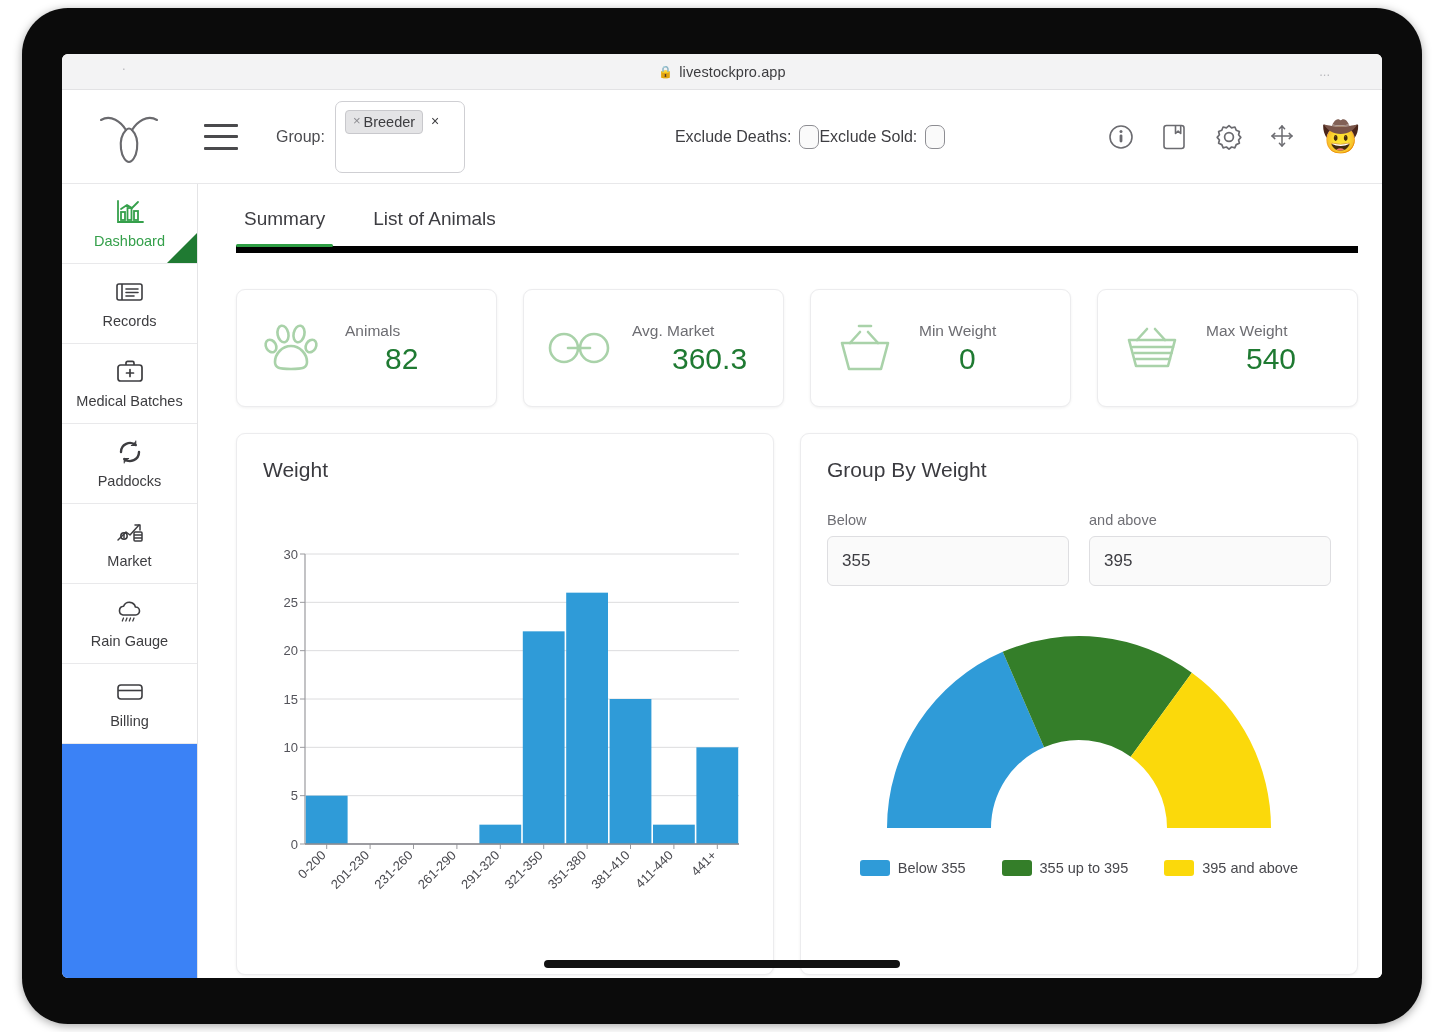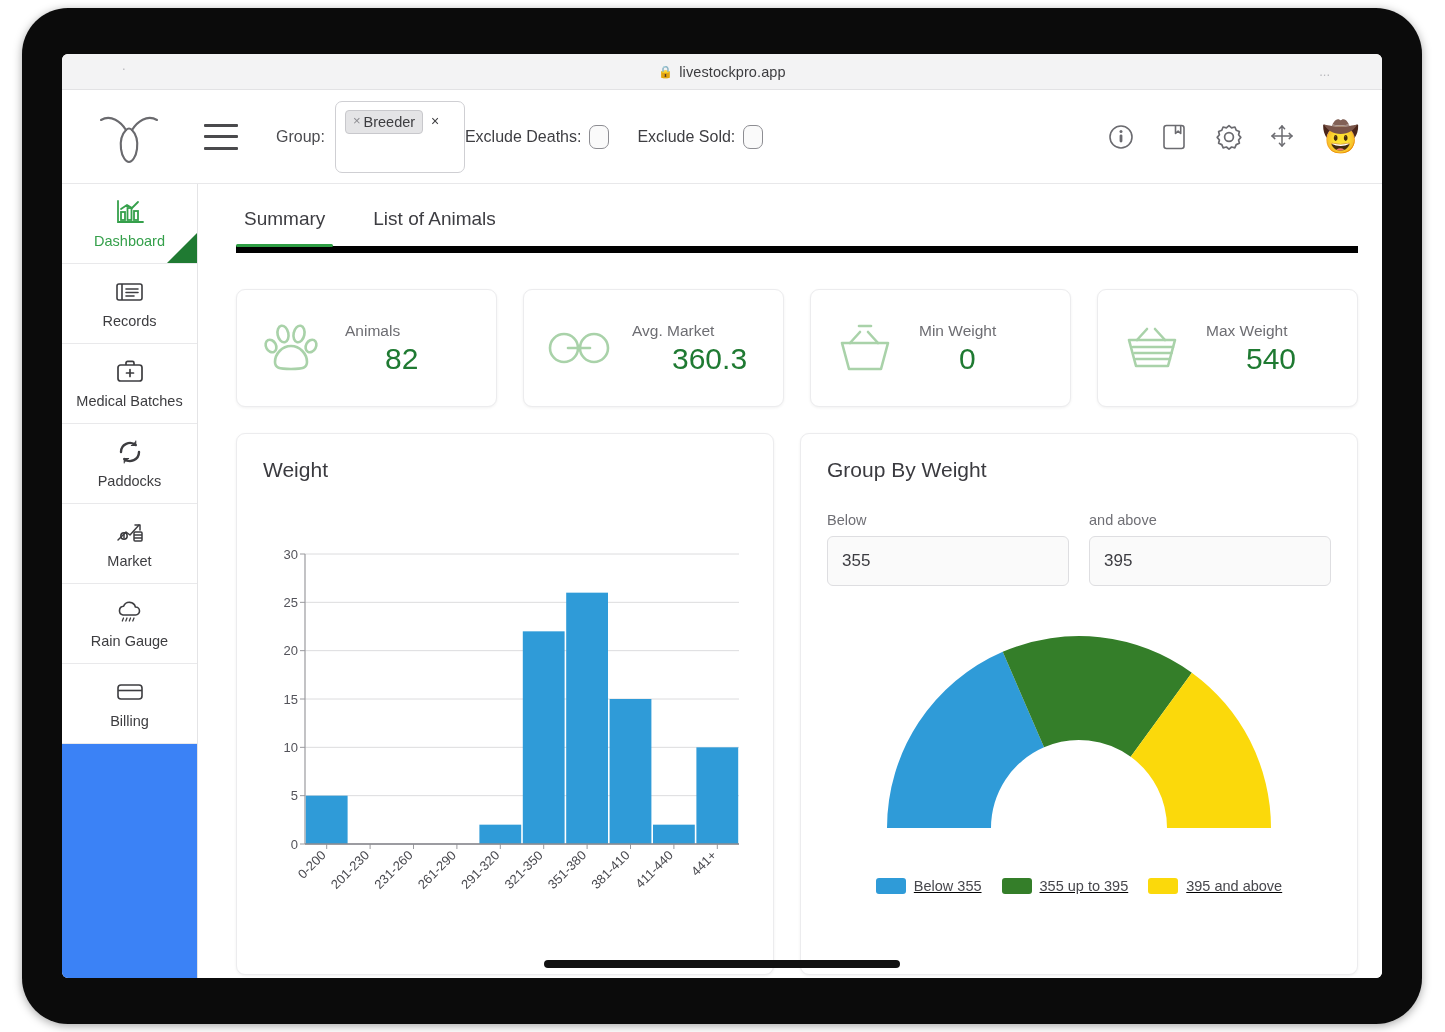--- a/index.html
+++ b/index.html
@@ -67,21 +67,21 @@
     display: flex; align-items: flex-start; gap: 8px;
   }
   #group-chip {
     background: #e4e4e6; border: 1px solid #c8c8cc; border-radius: 4px;
     padding: 2px 7px; font-size: 14.5px; color: #3d3d40;
     display: flex; align-items: center; gap: 3px; line-height: 1.3;
   }
   #group-chip .chip-x { color: #8b8b90; font-size: 13px; }
   #group-clear { font-size: 14px; color: #3d3d40; margin-top: 3px; cursor: pointer; }
 
-  #toggles { display: flex; align-items: center; gap: 28px; }
+  #toggles { display: flex; align-items: center; margin-left: 210px; }
   .toggle-group { display: flex; align-items: center; gap: 8px; }
   .toggle-label { font-size: 16px; color: #3e3e42; white-space: nowrap; }
   .toggle-pill {
     width: 20px; height: 24px; border: 1.6px solid #8d8d92;
     border-radius: 7px; background: #fafafa; cursor: pointer;
   }
 
   #header-icons { display: flex; align-items: center; gap: 26px; margin-left: auto; }
   .hicon { width: 28px; height: 28px; cursor: pointer; color:#5b5b5f; }
   #avatar { font-size: 30px; line-height: 1; cursor: pointer; }
@@ -160,21 +160,21 @@
   #range-inputs { display: flex; gap: 20px; margin-top: 30px; }
   .range-field { flex: 1; }
   .range-label { font-size: 14.5px; color: #6f6f75; display:block; margin-bottom: 8px; }
   .range-input {
     width: 100%; height: 50px; border: 1px solid #dedee1; border-radius: 6px;
     background: #fafafa; padding: 0 14px; font-size: 17px; color: #3c3c41;
     font-family: "Liberation Sans", sans-serif;
   }
 
   #gauge-wrap { margin-top: 46px; display:flex; flex-direction:column; align-items:center; }
-  #gauge-legend { display:flex; gap: 20px; margin-top: 38px; align-items:center;text-decoration:underline; }
+  #gauge-legend { display:flex; gap: 36px; margin-top: 20px; align-items:center; }
   .legend-item { display:flex; align-items:center; gap: 8px; }
   .legend-swatch { width: 30px; height: 16px; border-radius: 3px; }
   .legend-text { font-size: 14.5px; color: #48484d; white-space: nowrap; }
 
   
   #home-indicator {
     position:absolute; bottom: 10px; left: 50%; transform: translateX(-50%);
     width: 356px; height: 8px; background: #111; border-radius: 5px;
   }
   svg { display:block; }

